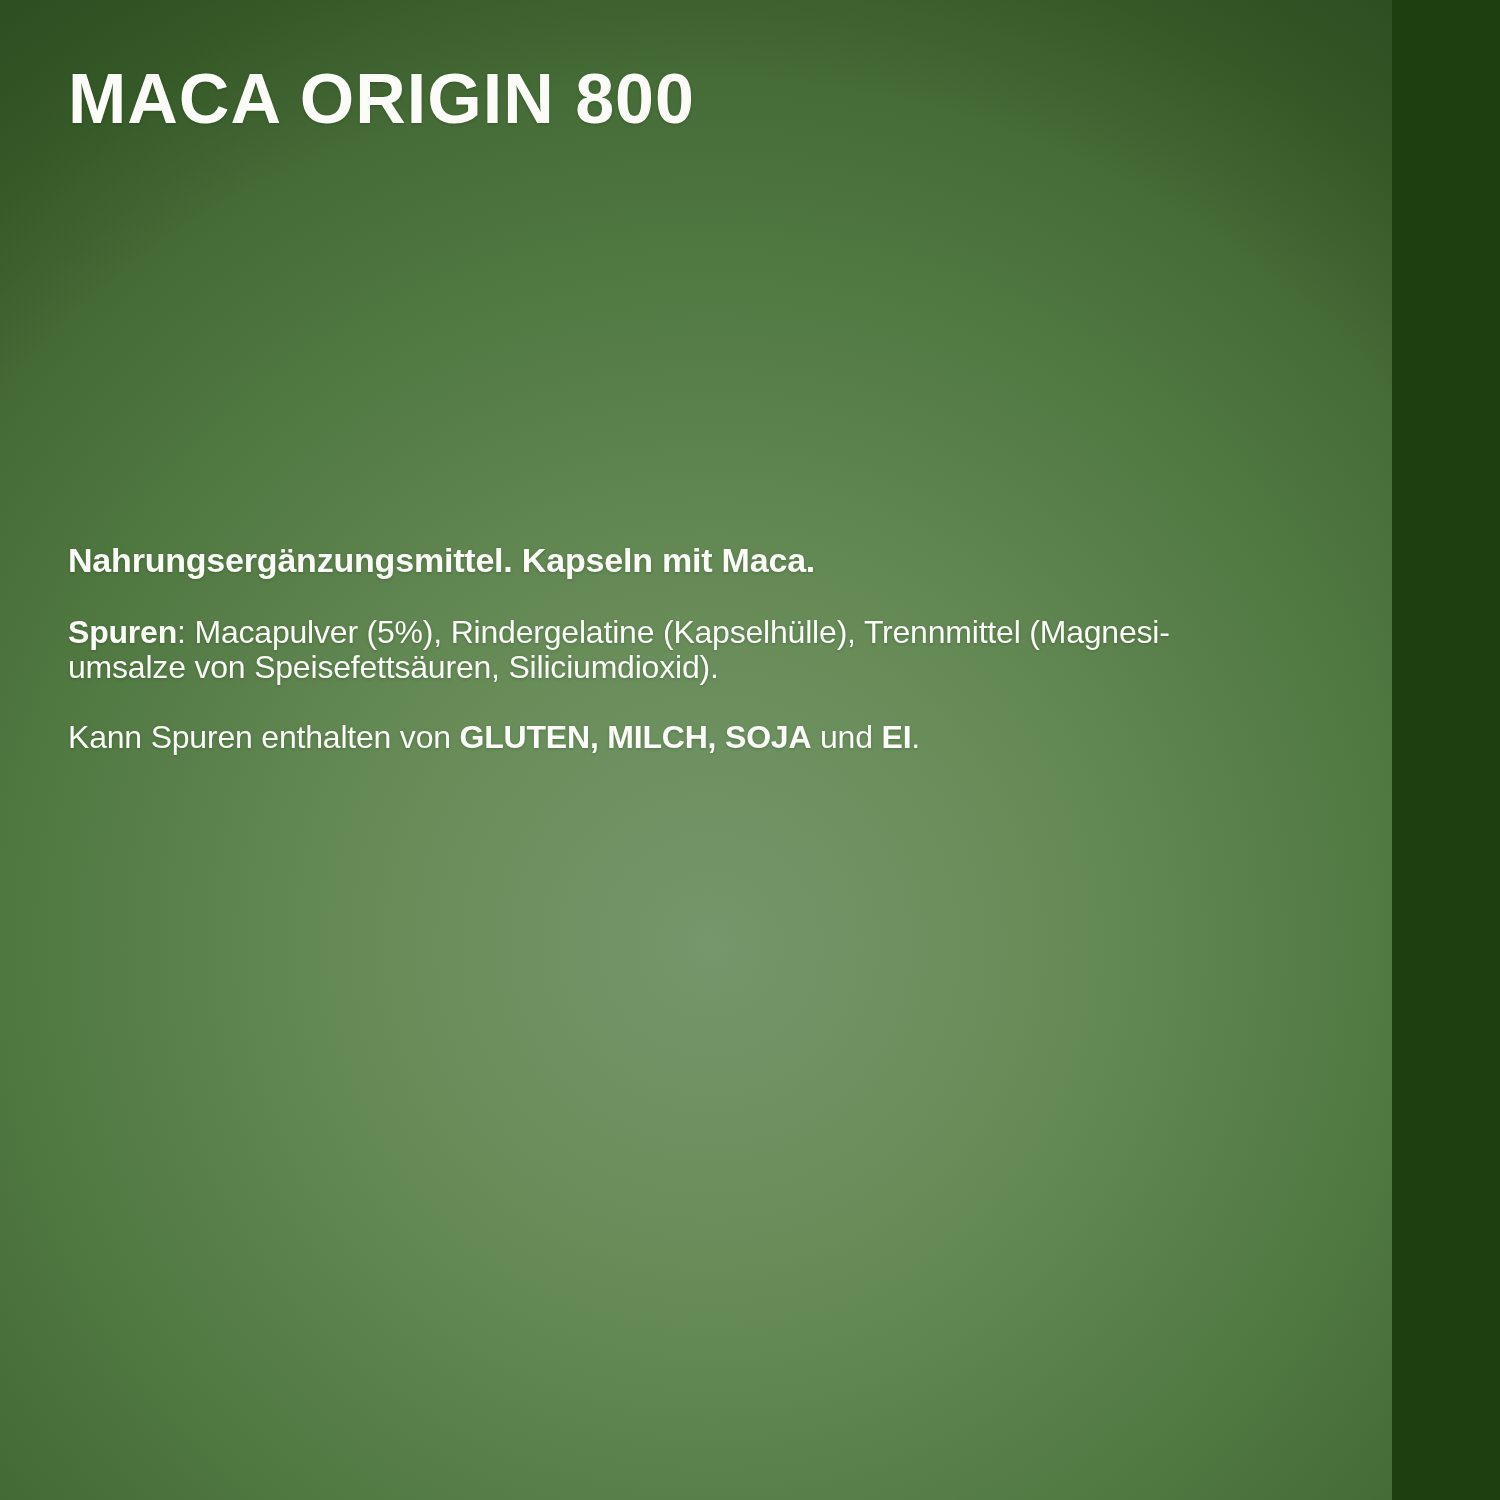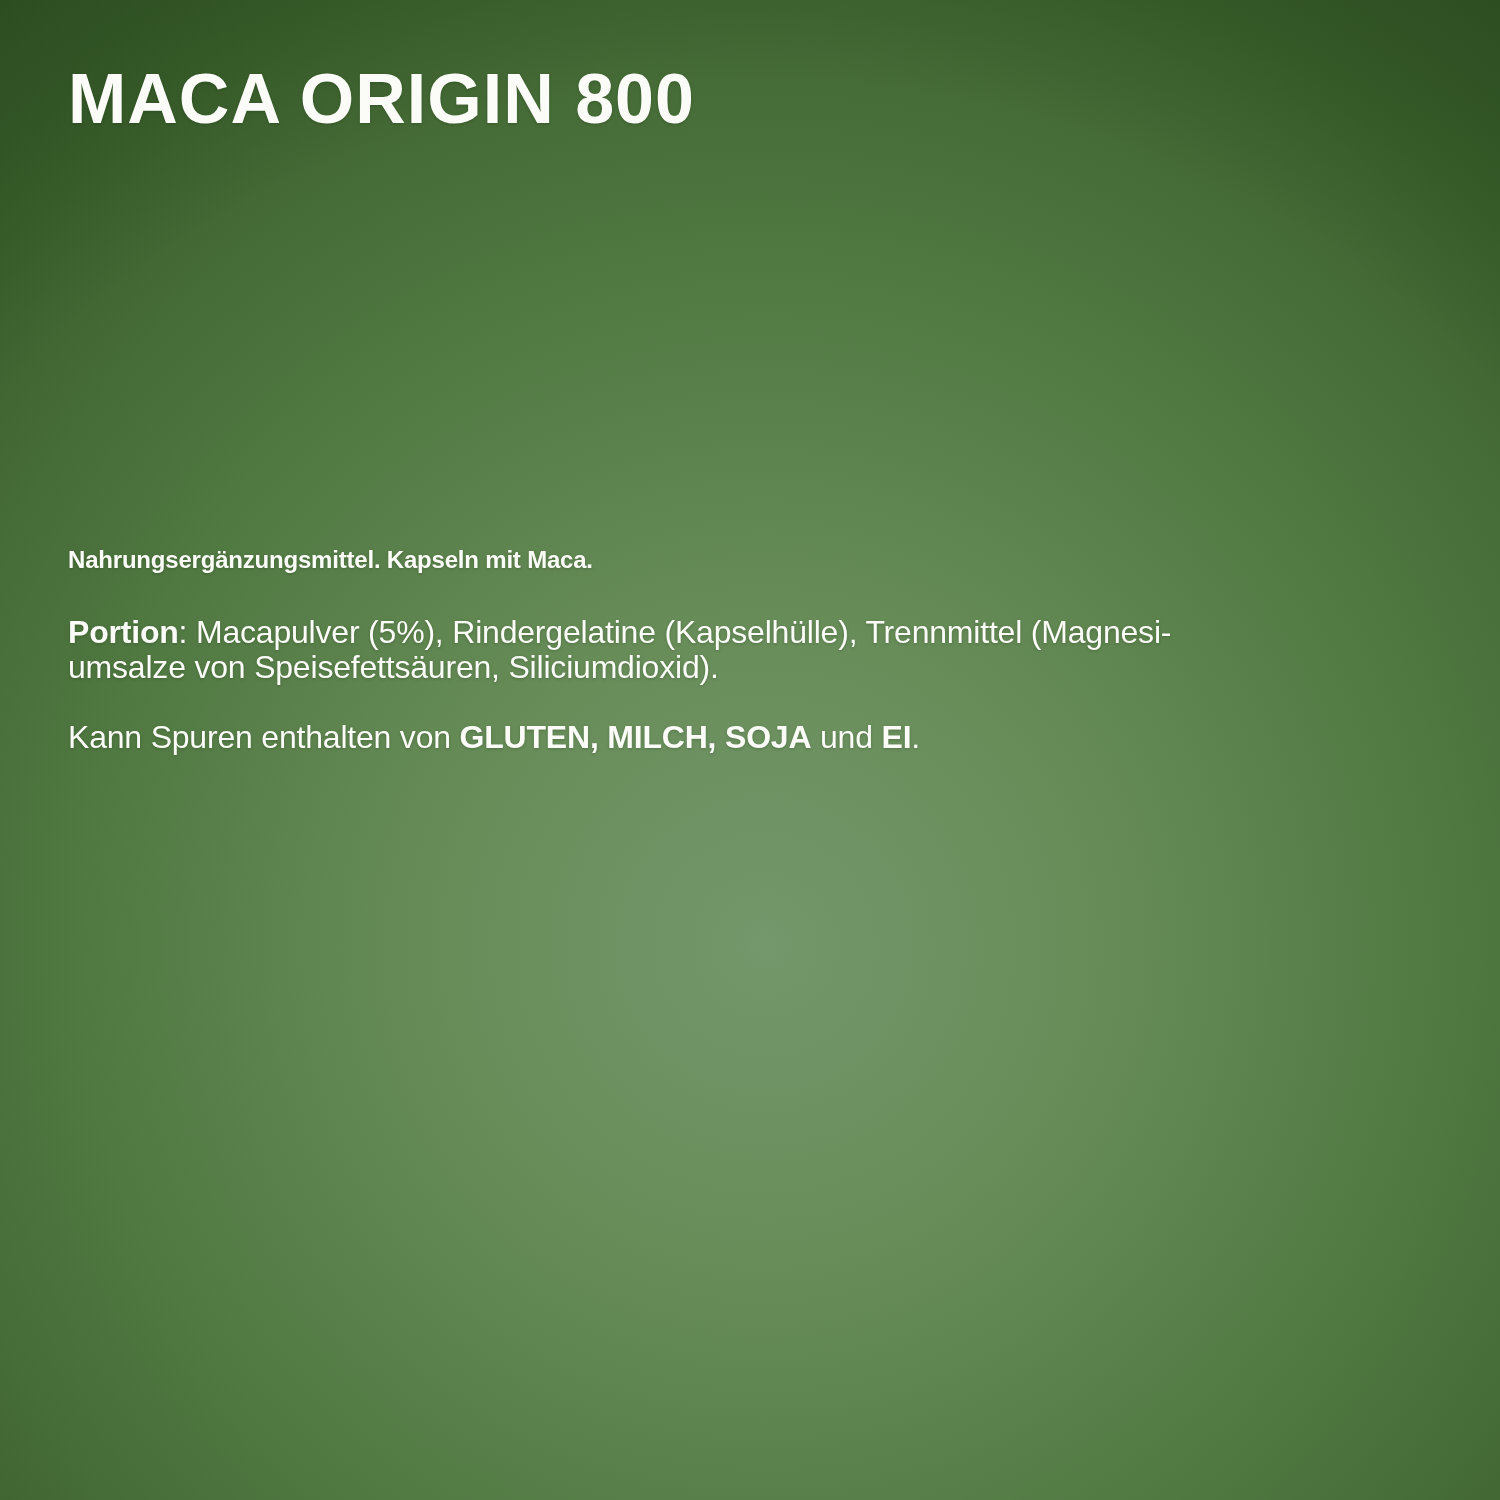--- a/index.html
+++ b/index.html
@@ -7,21 +7,21 @@
     padding: 0;
     background: #1d4010;
   }
   body {
     width: 1500px;
     height: 1500px;
     font-family: "Liberation Sans", sans-serif;
   }
   .label {
     position: relative;
-    width: 1500px;
+    width: 1392px;
     height: 1500px;
     overflow: hidden;
     color: var(--text-color, #fbfcf8);
     text-shadow: 0 1px 3px rgba(10, 30, 5, 0.22);
     background:
       radial-gradient(ellipse 135% 120% at 50% 63%,
         rgba(10, 36, 4, 0) 48%,
         rgba(10, 36, 4, 0.42) 78%,
         rgba(10, 36, 4, 0.72) 100%),
       radial-gradient(circle 1250px at 51% 63%,
@@ -91,21 +91,21 @@
     right: 64px;
     top: 542px;
     font-size: 32px;
     line-height: 35px;
     letter-spacing: -0.2px;
   }
   .description p {
     margin: 0;
   }
   .description .intro {
-    font-size: 24px;
+    font-size: 34px;
     line-height: 36px;
     font-weight: 700;
     margin-bottom: 37px;
   }
   .description .ingredients {
     white-space: pre-line;
     margin-bottom: 35px;
   }
   .b {
     font-weight: 700;
@@ -114,18 +114,18 @@
 </head>
 <body>
 
 <div class="label">
 
   <h1 class="title">MACA ORIGIN 800</h1>
 
 
   <section class="description">
     <p class="intro">Nahrungsergänzungsmittel. Kapseln mit Maca.</p>
-    <p class="ingredients"><span class="b">Portion</span><span>: Macapulver (5%), Rindergelatine (Kapselhülle), Trennmittel (Magnesi-
+    <p class="ingredients"><span class="b">Spuren</span><span>: Macapulver (5%), Rindergelatine (Kapselhülle), Trennmittel (Magnesi-
 umsalze von Speisefettsäuren, Siliciumdioxid).</span></p>
     <p class="allergens"><span>Kann Spuren enthalten von </span><span class="b">GLUTEN, MILCH, SOJA</span><span> und </span><span class="b">EI</span><span>.</span></p>
   </section>
 
 </div>
 
 </body></html>

